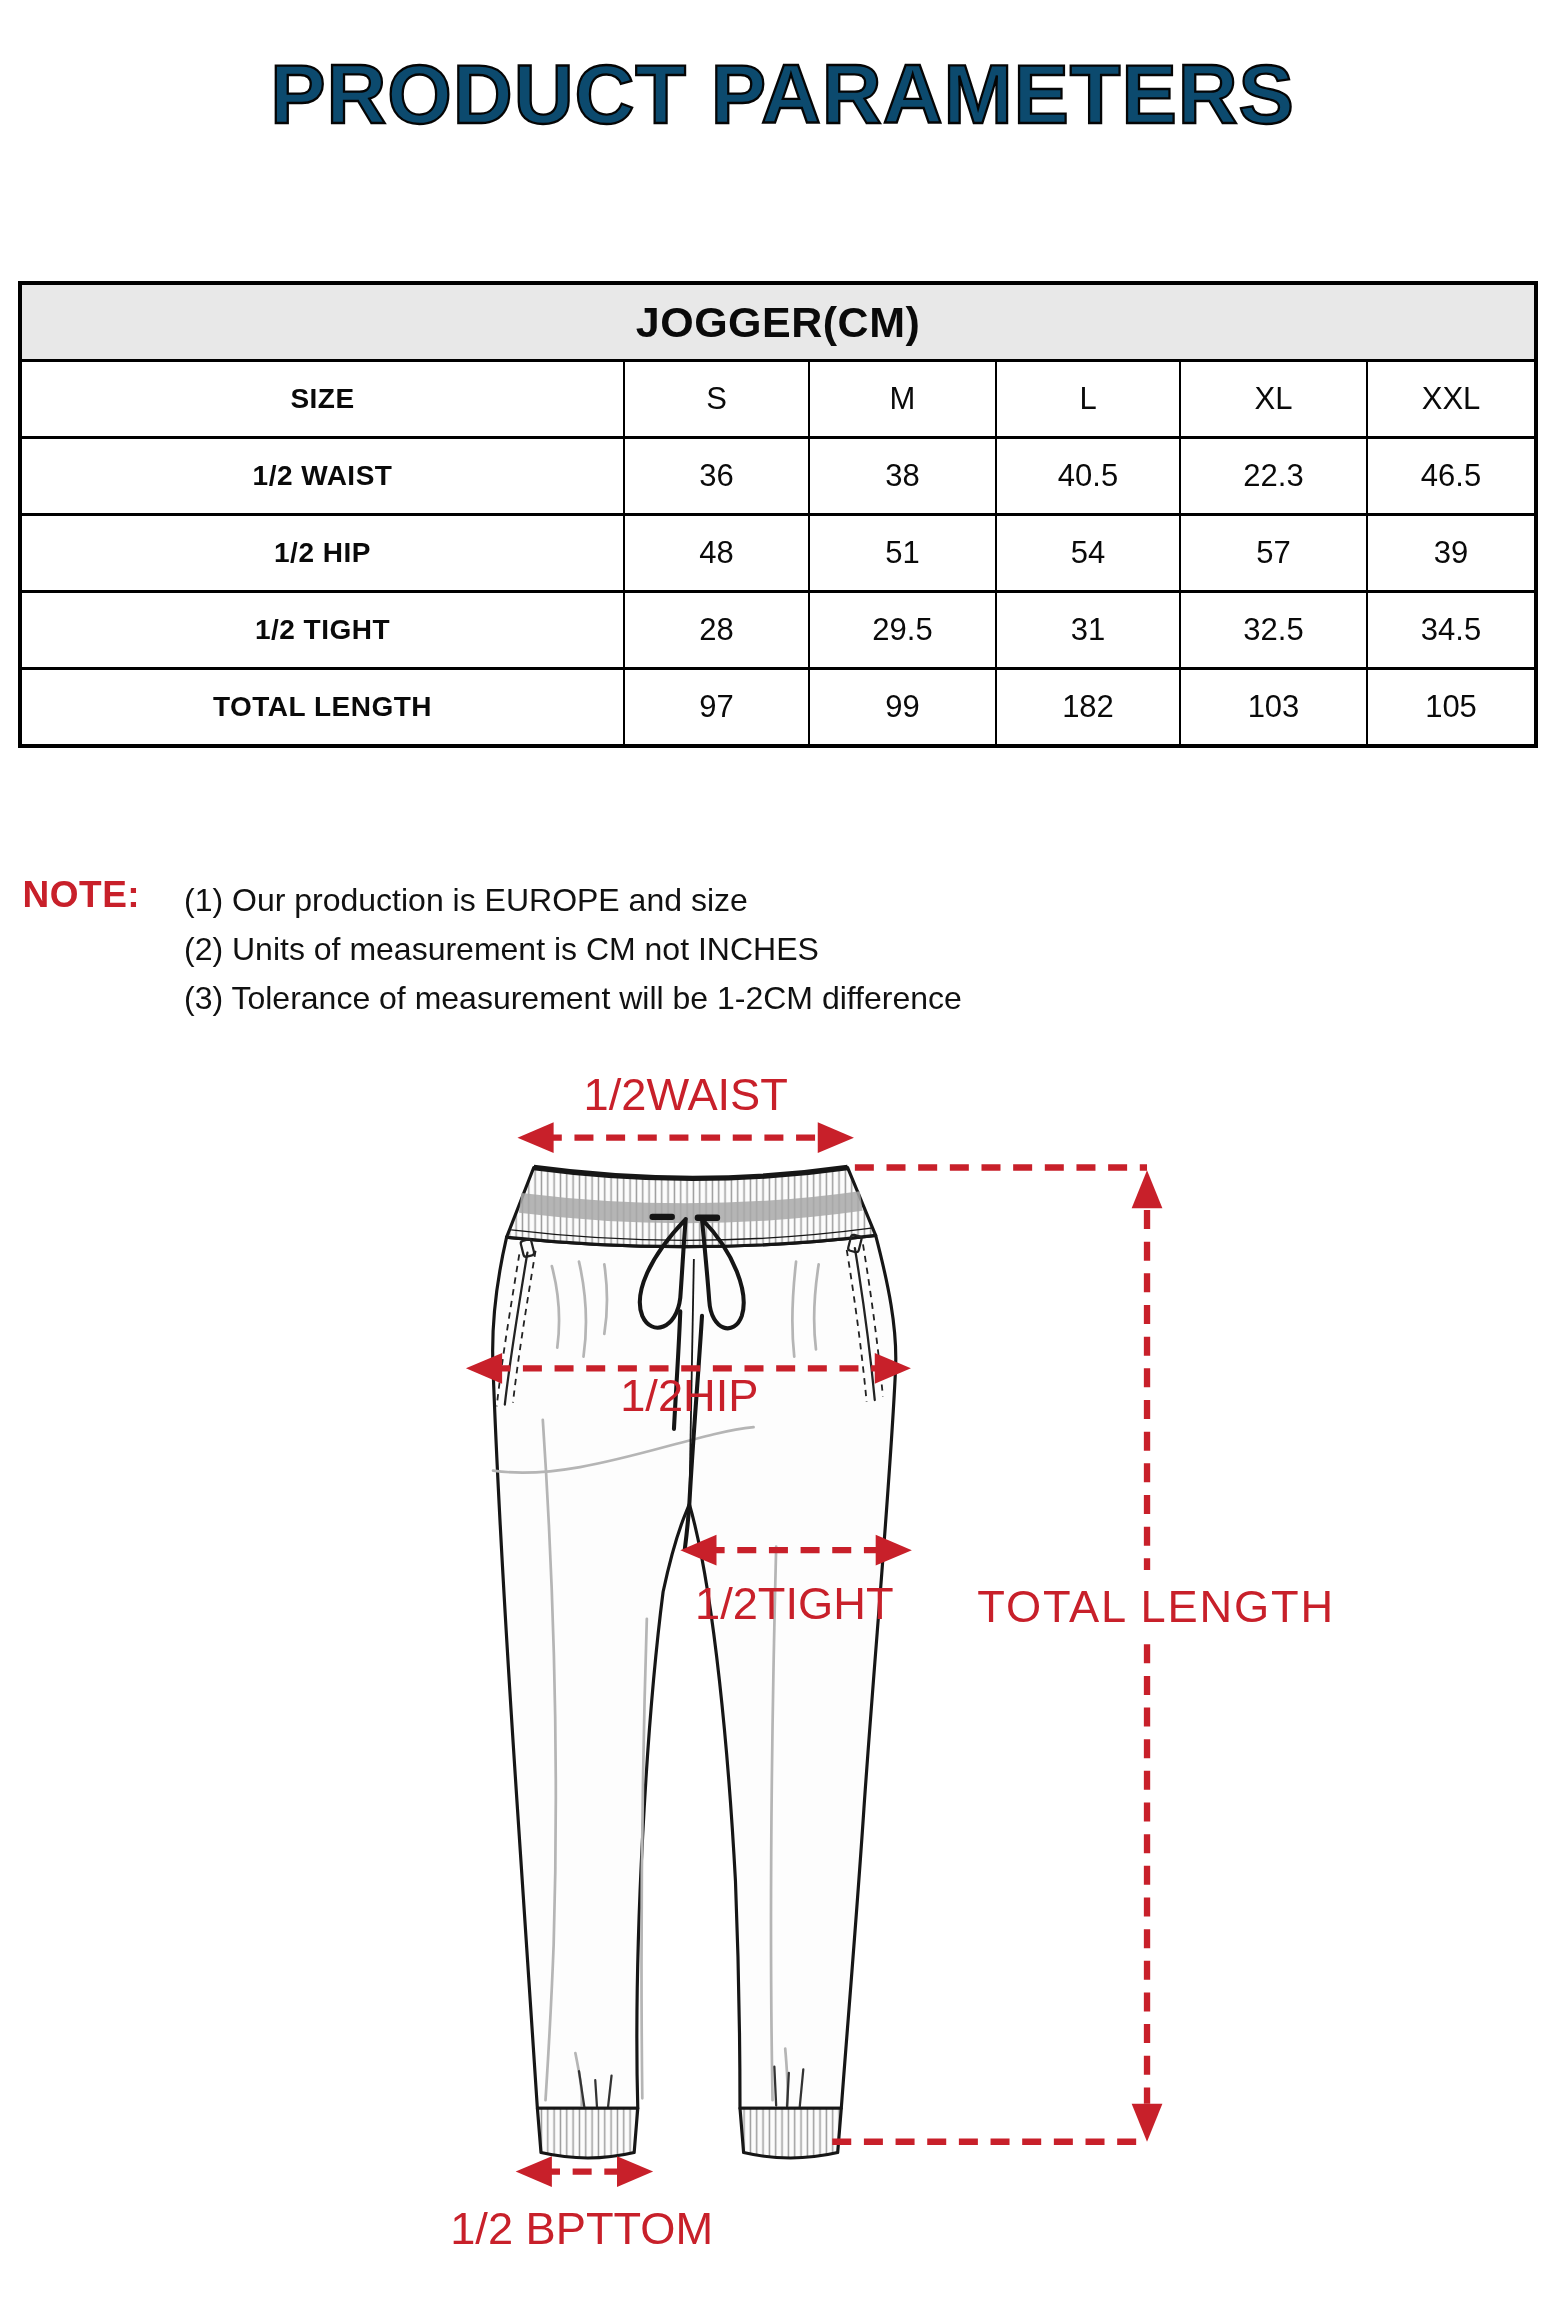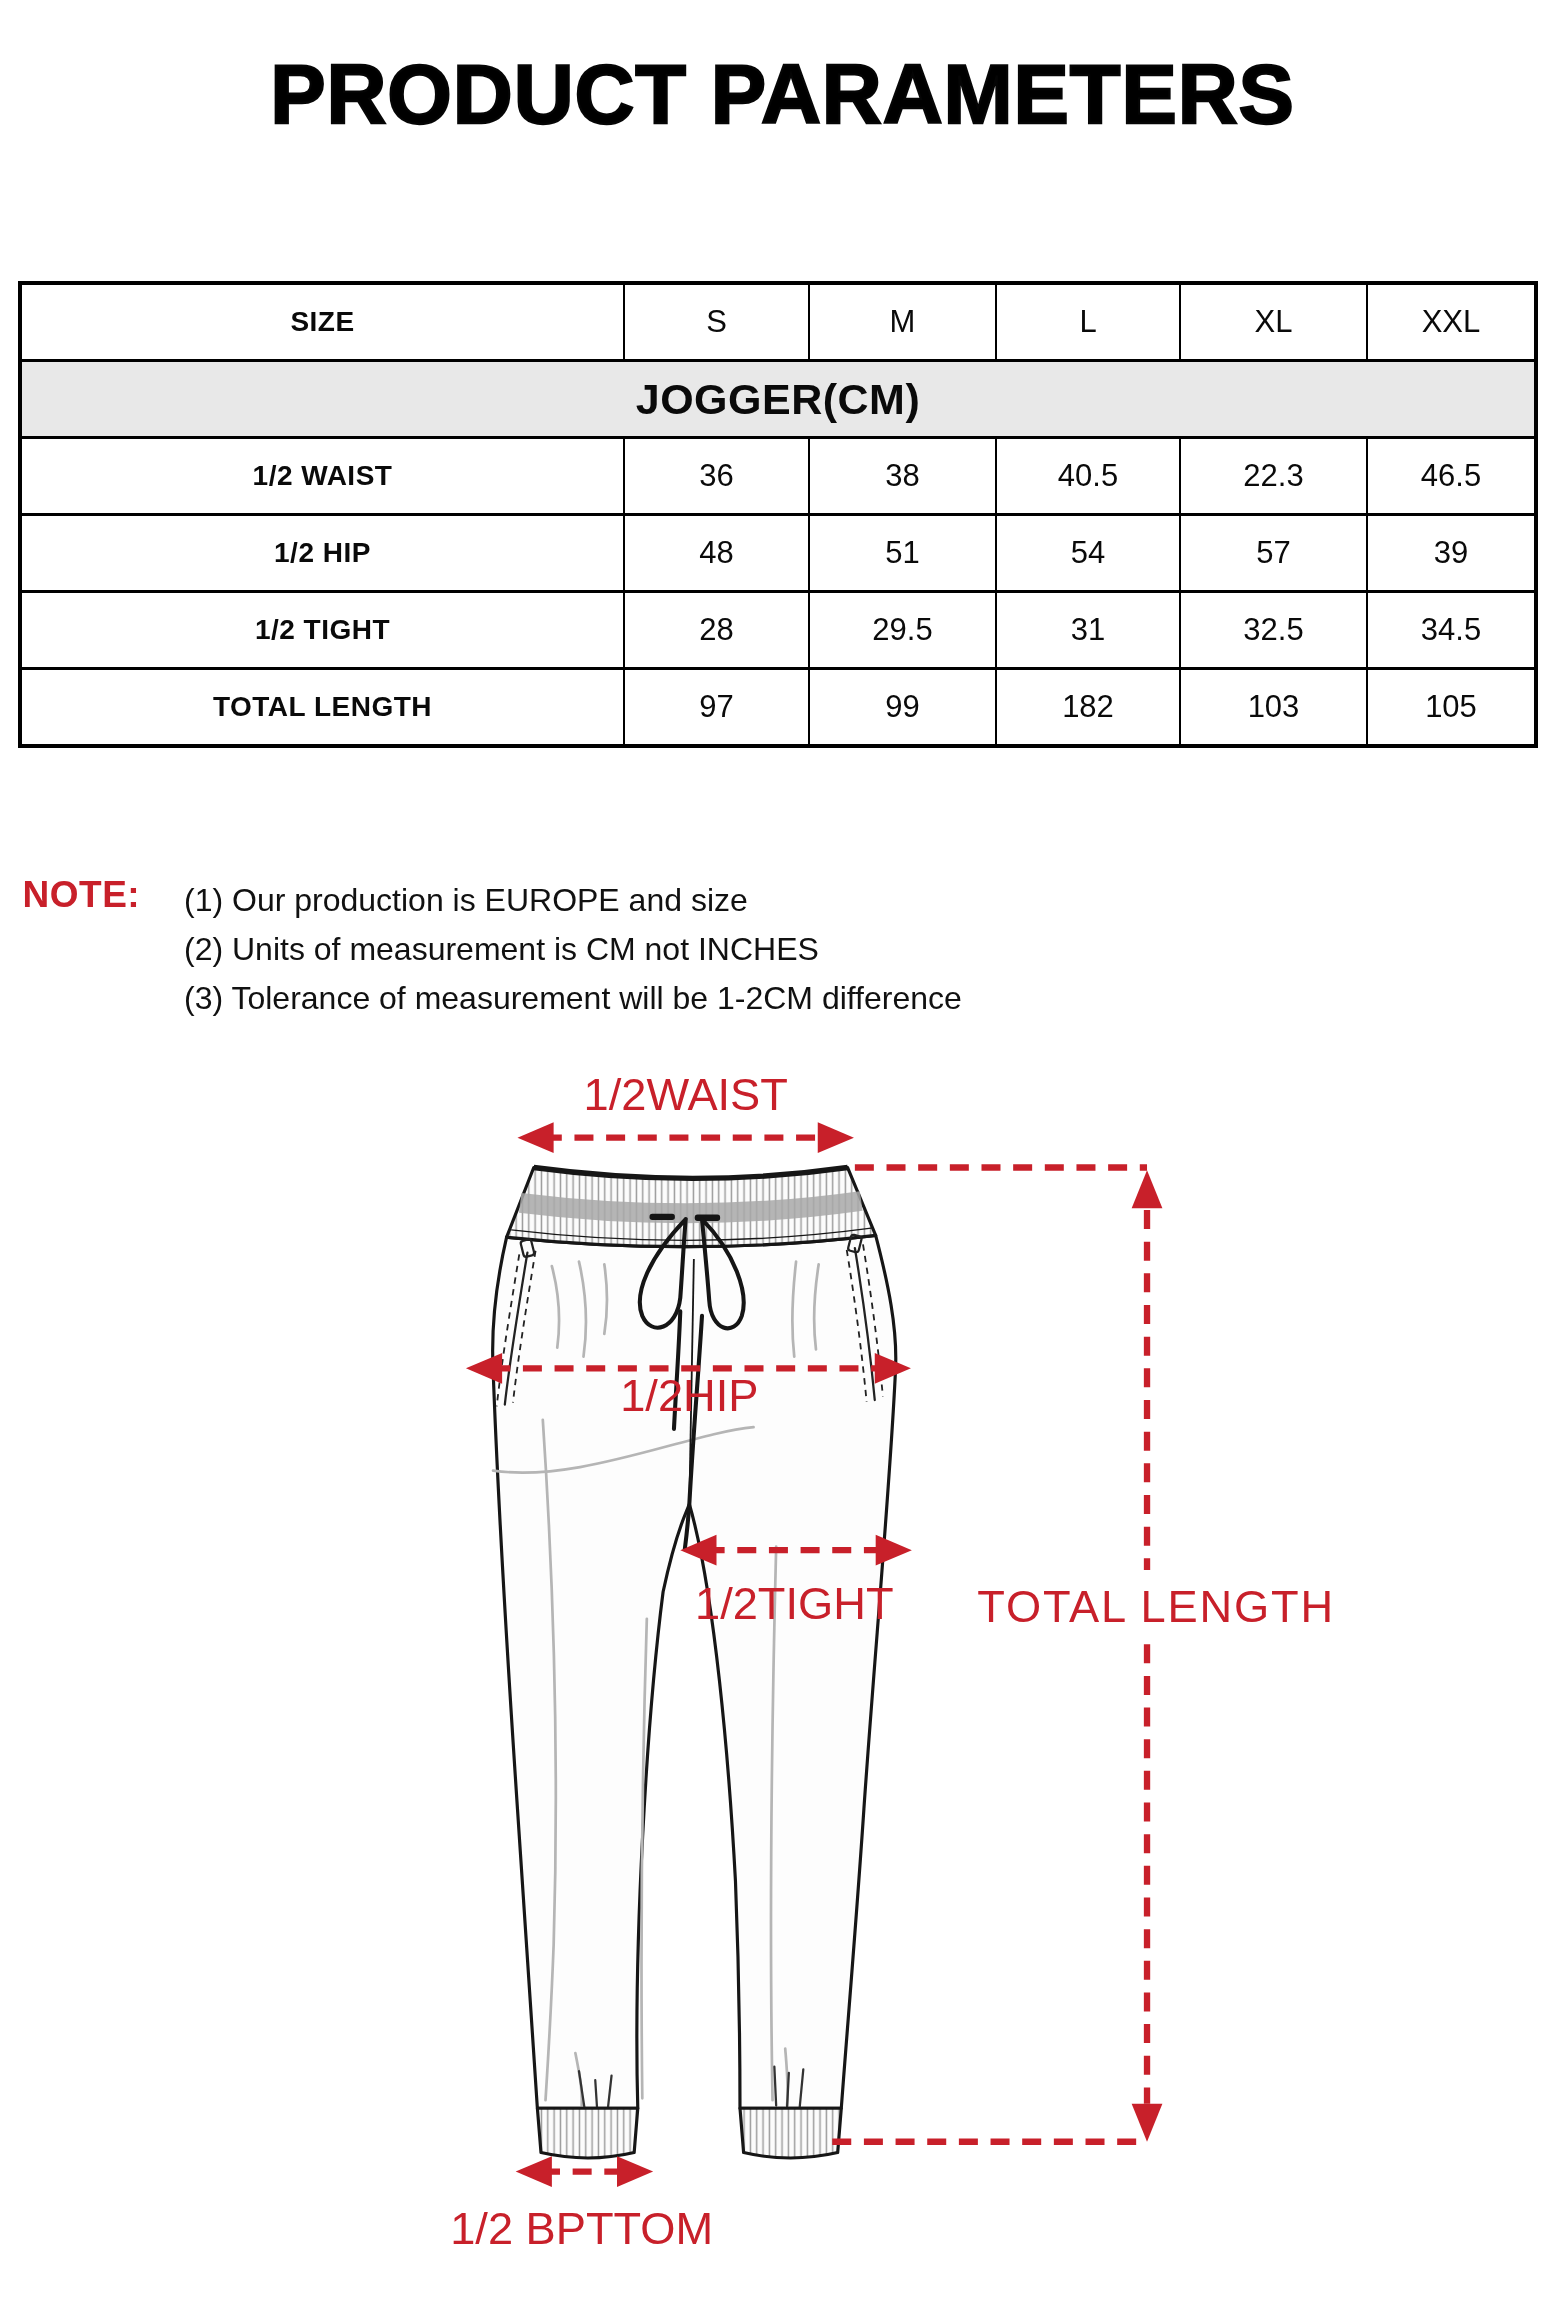--- a/index.html
+++ b/index.html
@@ -12,21 +12,21 @@
     overflow:hidden;
   }
   .page-title{
     position:absolute;
     left:0; top:47px;
     width:100%;
     text-align:center;
     font-size:83px;
     font-weight:bold;
     letter-spacing:0.9px;
-    color:#000000;
+    color:#0c4a6e;
     -webkit-text-stroke:2.3px #050505;
     white-space:nowrap;
   }
   .page-subtitle{
     position:absolute;
     left:0; top:185px;
     width:100%;
     text-align:center;
     font-size:33px;
     color:#4c4c4c;
@@ -145,29 +145,29 @@
     <colgroup>
       <col style="width:604px">
         <col style="width:185px">
         <col style="width:187px">
       <col style="width:184px">
         <col style="width:187px">
         <col style="width:169px">
     </colgroup>
     <tbody>
       <tr>
+        <td class="tbl-title" colspan="6">JOGGER(CM)</td>
+      </tr>
+      <tr>
         <td class="row-label">SIZE</td>
         <td class="cell-val">S</td>
         <td class="cell-val">M</td>
         <td class="cell-val">L</td>
         <td class="cell-val">XL</td>
         <td class="cell-val">XXL</td>
-      </tr>
-      <tr>
-        <td class="tbl-title" colspan="6">JOGGER(CM)</td>
       </tr>
       <tr>
         <td class="row-label">1/2 WAIST</td>
         <td class="cell-val">36</td>
         <td class="cell-val">38</td>
         <td class="cell-val">40.5</td>
         <td class="cell-val">22.3</td>
         <td class="cell-val">46.5</td>
       </tr>
       <tr>

